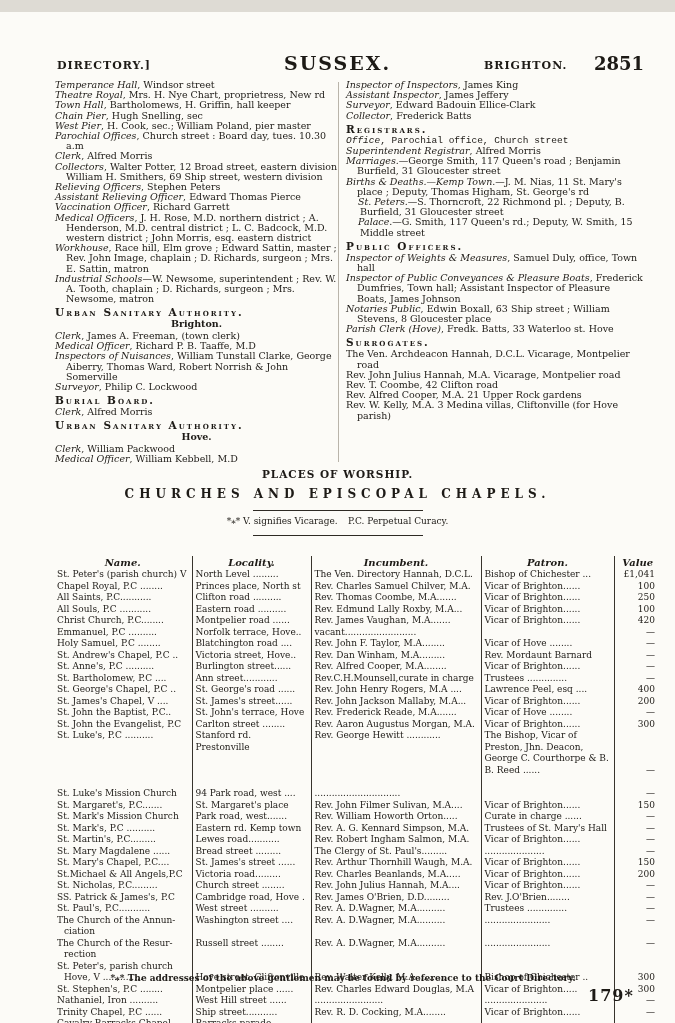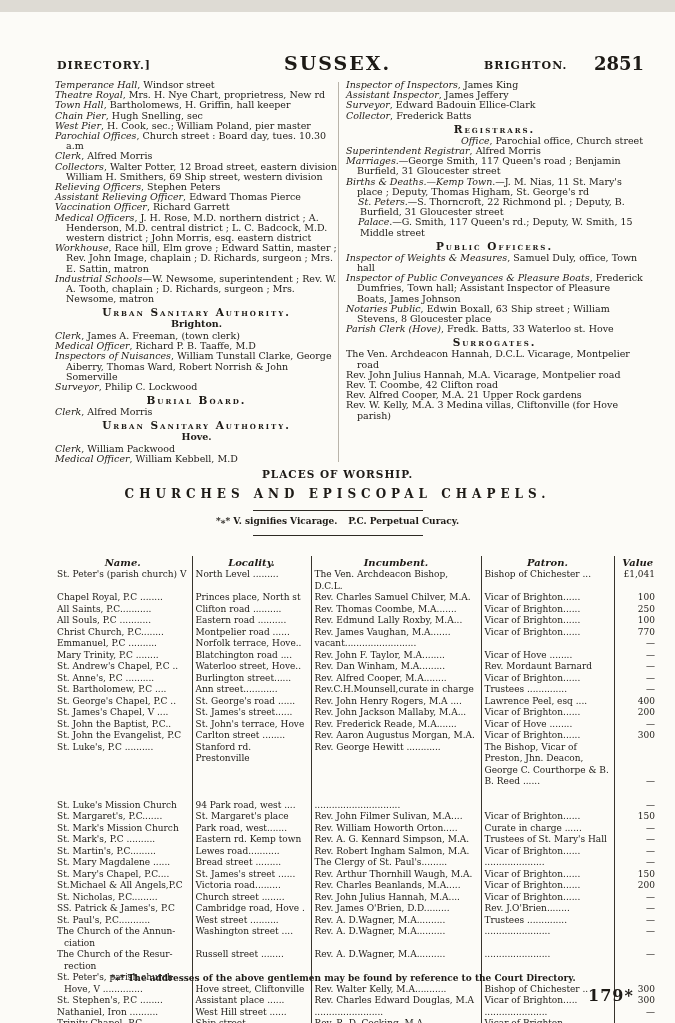--- a/index.html
+++ b/index.html
@@ -9,32 +9,32 @@
   .m-left{position:absolute;left:57px;top:47px;font-size:11px;font-weight:700;letter-spacing:1px;}
   .m-center{position:absolute;left:0;right:0;top:40px;text-align:center;font-size:19px;font-weight:700;letter-spacing:2px;}
   .m-right{position:absolute;left:484px;top:47px;font-size:11px;font-weight:700;letter-spacing:1px;}
   .m-page{position:absolute;left:594px;top:41px;font-size:18px;font-weight:600;}
   
   .columns{position:absolute;top:68px;left:55px;width:588px;display:flex;}
   .col{width:283px;}
   .col.right{width:297px;padding-left:7px;}
   .col-div{width:1px;background:#b9b4aa;margin:2px 0;}
   .entry{margin:0;padding-left:11px;text-indent:-11px;font-size:9.5px;line-height:10.2px;}
-  .entry.center{text-align:right;padding-left:0;text-indent:0;}
+  .entry.center{text-align:left;padding-left:0;text-indent:0;font-family:Liberation Mono, monospace;}
   .entry.indent{padding-left:14px;text-indent:-2px;}
   .entry i{font-style:italic;}
-  .sect-head{margin:3px 0 1px;text-align:center;font-variant:small-caps;letter-spacing:2px;
+  .sect-head{margin:3px 0 1px;font-variant:small-caps;letter-spacing:2px;
              font-weight:700;font-size:10.5px;line-height:11px;}
   .sub-head{margin:0 0 1px;text-align:center;font-size:9.5px;line-height:10.5px;font-weight:600;}
   
   .worship{position:absolute;top:456px;left:0;right:0;text-align:center;}
   .worship-title{margin:0;font-size:10.5px;font-weight:700;letter-spacing:1px;}
   .worship-sub{margin:7px 0 0;font-size:12px;font-weight:700;letter-spacing:5px;}
   .note-rule{width:170px;border:0;border-top:1px solid #2e2a24;margin:9px auto 0;}
-  .note{margin:5px 0 0;font-size:9px;font-weight:700;}
+  .note{margin:5px 0 0;font-size:9px;font-weight:400;}
   
   .church-table{position:absolute;top:544px;left:54px;width:607px;border-collapse:collapse;table-layout:fixed;}
   .church-table th{font-style:italic;font-weight:700;font-size:10px;line-height:13px;padding:0 2px;}
   .church-table td{vertical-align:top;font-size:9px;line-height:11.5px;padding:0 3px;word-wrap:break-word;}
   .church-table td+td,.church-table th+th{border-left:1px solid #37332c;}
   .church-table td.nm{padding-left:10px;text-indent:-7px;white-space:pre-line;}
   .church-table td.val{text-align:right;padding-right:6px;}
   .church-table td.vb{vertical-align:bottom;}
   .church-table tr.gap-before td{padding-top:12px;}
   
@@ -129,21 +129,21 @@
           <th>Locality.</th>
           <th>Incumbent.</th>
           <th>Patron.</th>
           <th>Value</th>
         </tr>
       </thead>
       <tbody>
         <tr>
           <td class="nm">St. Peter's (parish church) V</td>
           <td class="loc">North Level .........</td>
-          <td class="inc">The Ven. Archdeacon Bishop, D.C.L.</td>
+          <td class="inc">The Ven. Directory Hannah, D.C.L.</td>
           <td class="pat">Bishop of Chichester ...</td>
           <td class="val">£1,041</td>
         </tr>
         <tr>
           <td class="nm">Chapel Royal, P.C ........</td>
           <td class="loc">Princes place, North st</td>
           <td class="inc">Rev. Charles Samuel Chilver, M.A.</td>
           <td class="pat">Vicar of Brighton......</td>
           <td class="val">100</td>
         </tr>
@@ -159,39 +159,39 @@
           <td class="loc">Eastern road ..........</td>
           <td class="inc">Rev. Edmund Lally Roxby, M.A...</td>
           <td class="pat">Vicar of Brighton......</td>
           <td class="val">100</td>
         </tr>
         <tr>
           <td class="nm">Christ Church, P.C........</td>
           <td class="loc">Montpelier road ......</td>
           <td class="inc">Rev. James Vaughan, M.A.......</td>
           <td class="pat">Vicar of Brighton......</td>
-          <td class="val">770</td>
+          <td class="val">420</td>
         </tr>
         <tr>
           <td class="nm">Emmanuel, P.C ..........</td>
           <td class="loc">Norfolk terrace, Hove..</td>
           <td class="inc">vacant.........................</td>
           <td class="pat"></td>
           <td class="val">—</td>
         </tr>
         <tr>
-          <td class="nm">Mary Trinity, P.C ........</td>
+          <td class="nm">Holy Samuel, P.C ........</td>
           <td class="loc">Blatchington road ....</td>
           <td class="inc">Rev. John F. Taylor, M.A........</td>
           <td class="pat">Vicar of Hove ........</td>
           <td class="val">—</td>
         </tr>
         <tr>
           <td class="nm">St. Andrew's Chapel, P.C ..</td>
-          <td class="loc">Waterloo street, Hove..</td>
+          <td class="loc">Victoria street, Hove..</td>
           <td class="inc">Rev. Dan Winham, M.A.........</td>
           <td class="pat">Rev. Mordaunt Barnard</td>
           <td class="val">—</td>
         </tr>
         <tr>
           <td class="nm">St. Anne's, P.C ..........</td>
           <td class="loc">Burlington street......</td>
           <td class="inc">Rev. Alfred Cooper, M.A........</td>
           <td class="pat">Vicar of Brighton......</td>
           <td class="val">—</td>
@@ -334,21 +334,21 @@
         <tr>
           <td class="nm vb">St. Peter's, parish church
 Hove, V ..............</td>
           <td class="loc vb">Hove street, Cliftonville</td>
           <td class="inc vb">Rev. Walter Kelly, M.A...........</td>
           <td class="pat vb">Bishop of Chichester ..</td>
           <td class="val vb">300</td>
         </tr>
         <tr>
           <td class="nm">St. Stephen's, P.C ........</td>
-          <td class="loc">Assistant place ......</td>
+          <td class="loc">Montpelier place ......</td>
           <td class="inc">Rev. Charles Edward Douglas, M.A</td>
           <td class="pat">Vicar of Brighton.....</td>
           <td class="val">300</td>
         </tr>
         <tr>
           <td class="nm">Nathaniel, Iron ..........</td>
           <td class="loc">West Hill street ......</td>
           <td class="inc">........................</td>
           <td class="pat">......................</td>
           <td class="val">—</td>

